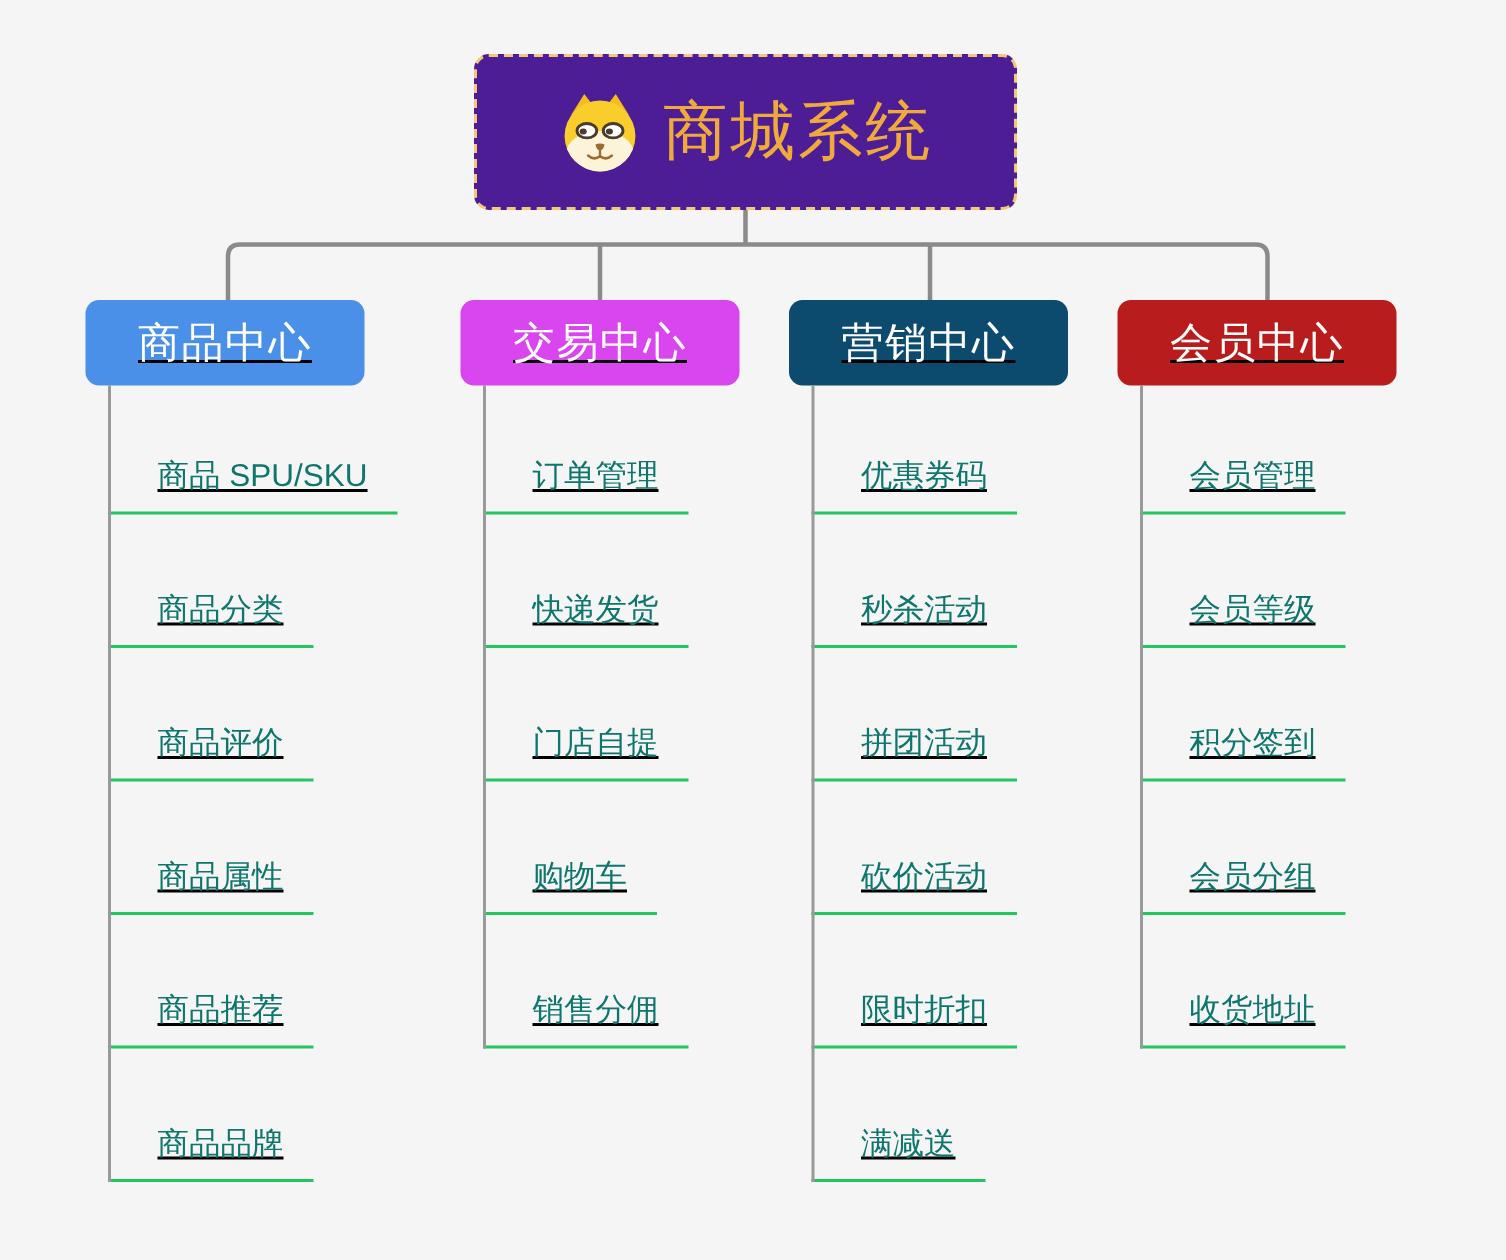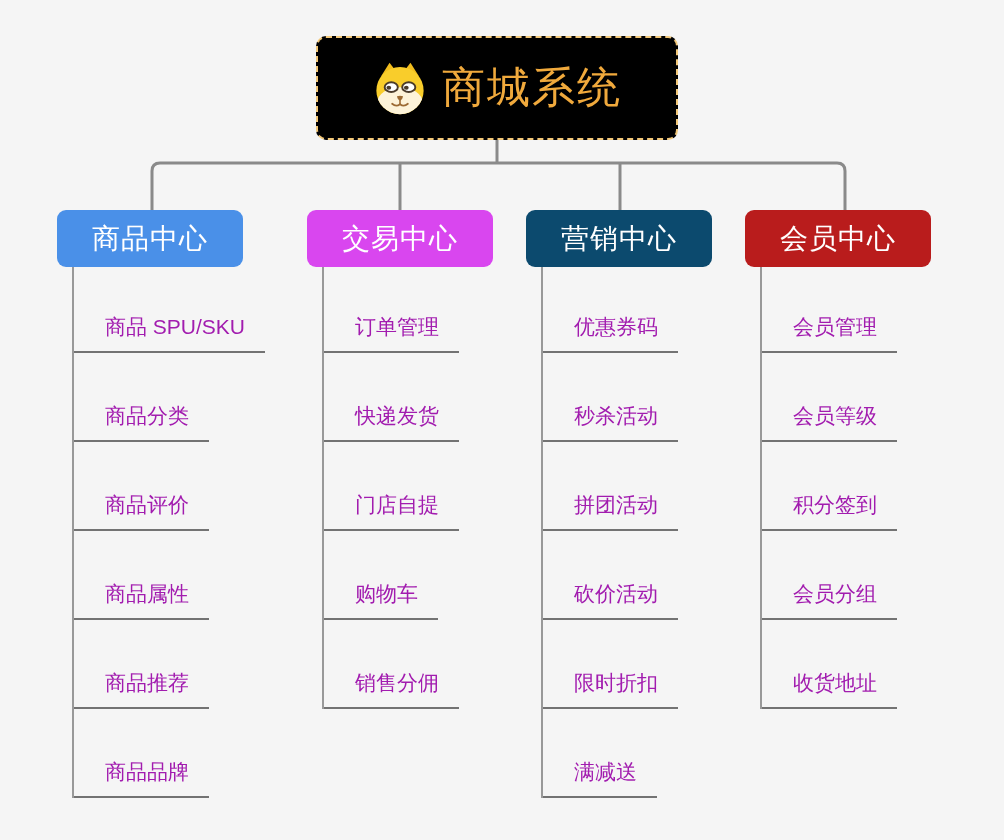--- a/index.html
+++ b/index.html
@@ -11,50 +11,50 @@
   }
   .canvas{position:absolute;inset:0;}
 
   
   .connectors{position:absolute;left:0;top:0;width:1004px;height:840px;pointer-events:none;}
   .connectors path{fill:none;stroke-width:3px;}
 
   
   .root-node{
     position:absolute;left:316px;top:36px;width:362px;height:104px;
-    background:#000000;border:2px dashed #f3c879;border-radius:10px;
+    background:#4c1d95;border:2px dashed #f3c879;border-radius:10px;
     box-sizing:border-box;
     display:flex;align-items:center;justify-content:center;gap:14px;
   }
   .root-title{font-size:43px;letter-spacing:2px;color:#f0a93c;}
   .dog-icon{width:56px;height:56px;flex:0 0 auto;}
 
   
-  .branch{position:absolute;top:210px;width:240px;}
+  .branch{position:absolute;top:200px;width:240px;text-decoration:underline;}
   .branch.b0{left:57px;}
   .branch.b1{left:307px;}
   .branch.b2{left:526px;}
   .branch.b3{left:745px;}
   .branch-box{
     width:186px;height:57px;border-radius:9px;
     display:flex;align-items:center;justify-content:center;
     color:#ffffff;font-size:28px;letter-spacing:1px;
   }
   
   .leaf-col{position:relative;margin-left:15px;width:225px;}
   .leaf-col::before{
     content:"";position:absolute;left:0;top:0;bottom:0;width:2px;background:#999999;
   }
   .leaf-row{height:89px;display:flex;align-items:flex-end;}
   .leaf-row:first-child{height:86px;}
   .leaf-label{
     display:inline-block;white-space:nowrap;
-    font-size:21px;color:#a21caf;
+    font-size:21px;color:#0f766e;
     padding:0 20px 10px 33px;
-    border-bottom:2px solid #737373;
+    border-bottom:2px solid #22c55e;
   }
 </style>
 </head>
 <body>
 
 <div class="canvas">
 
   <svg class="connectors" viewBox="0 0 1004 840">
     <path d="M497 139 L497 163" stroke="#8a8a8a"></path>
     <path d="M152 210 L152 171 Q152 163 160 163 L837 163 Q845 163 845 171 L845 210" stroke="#8a8a8a"></path>

